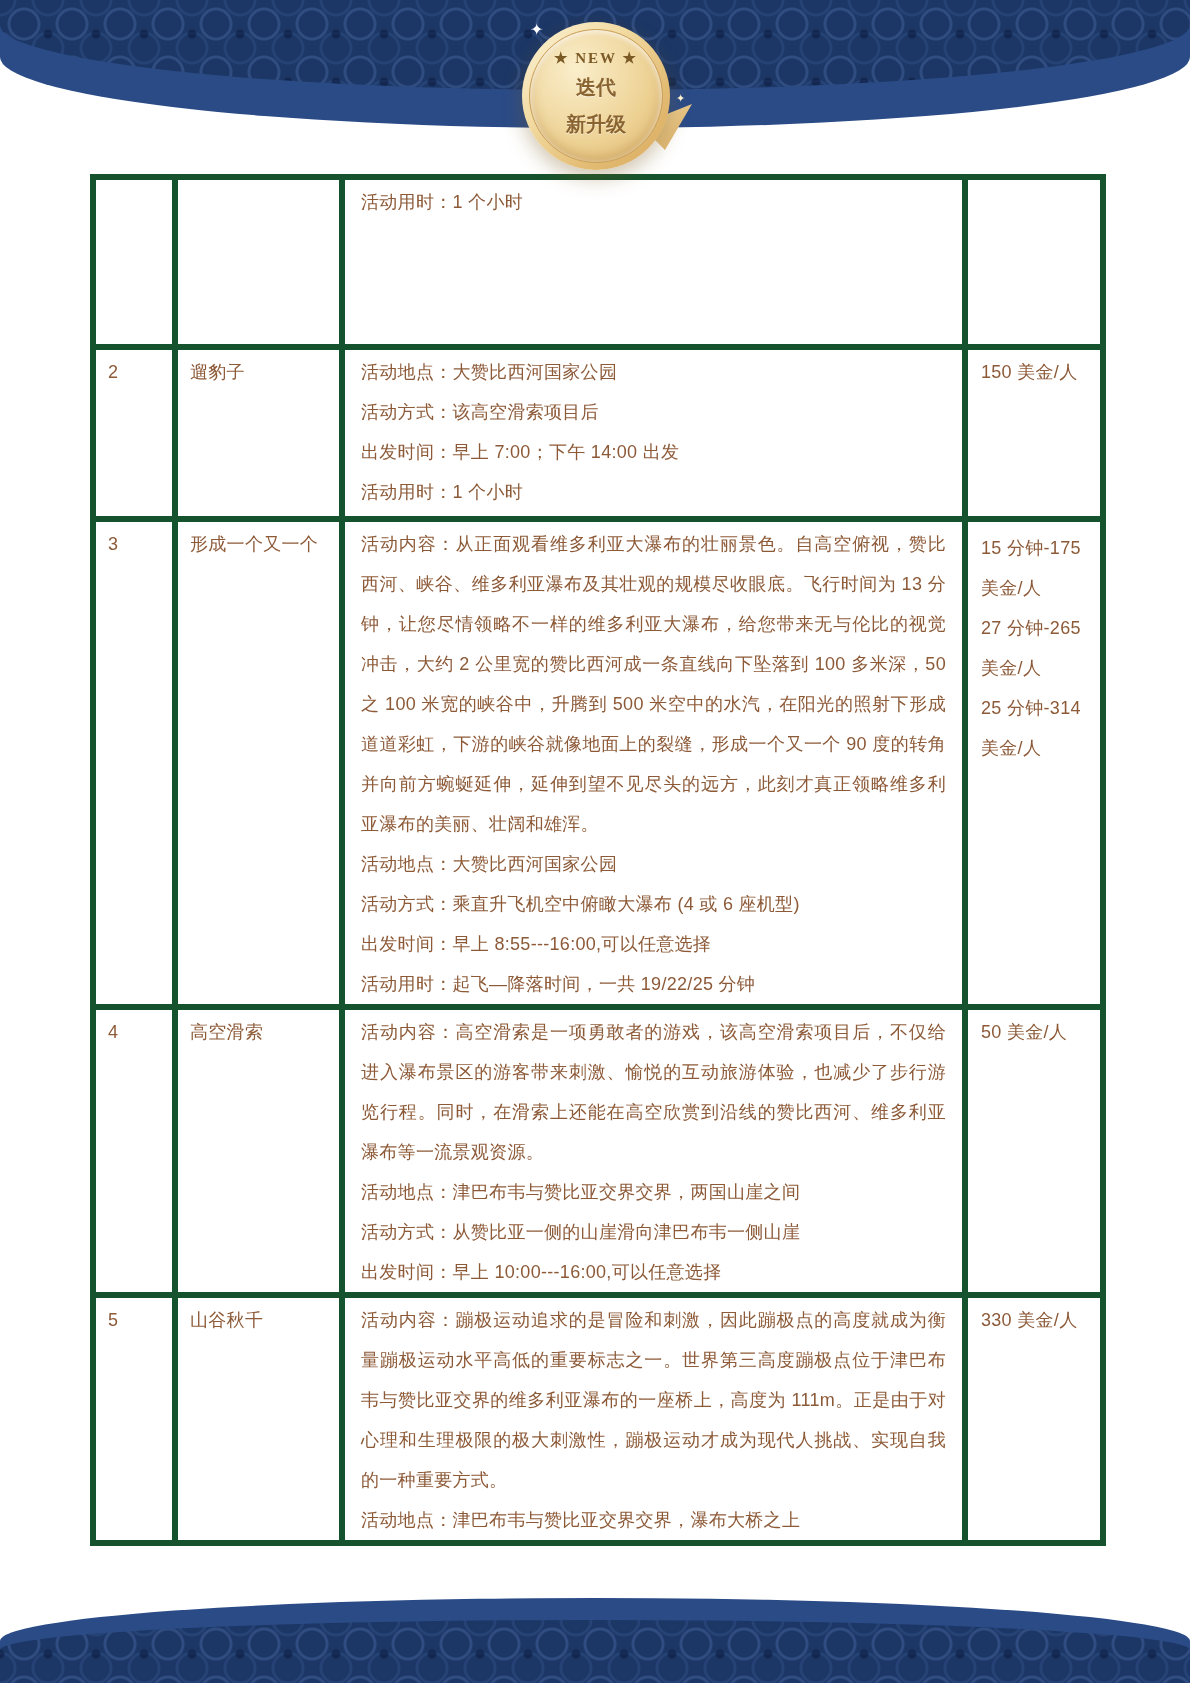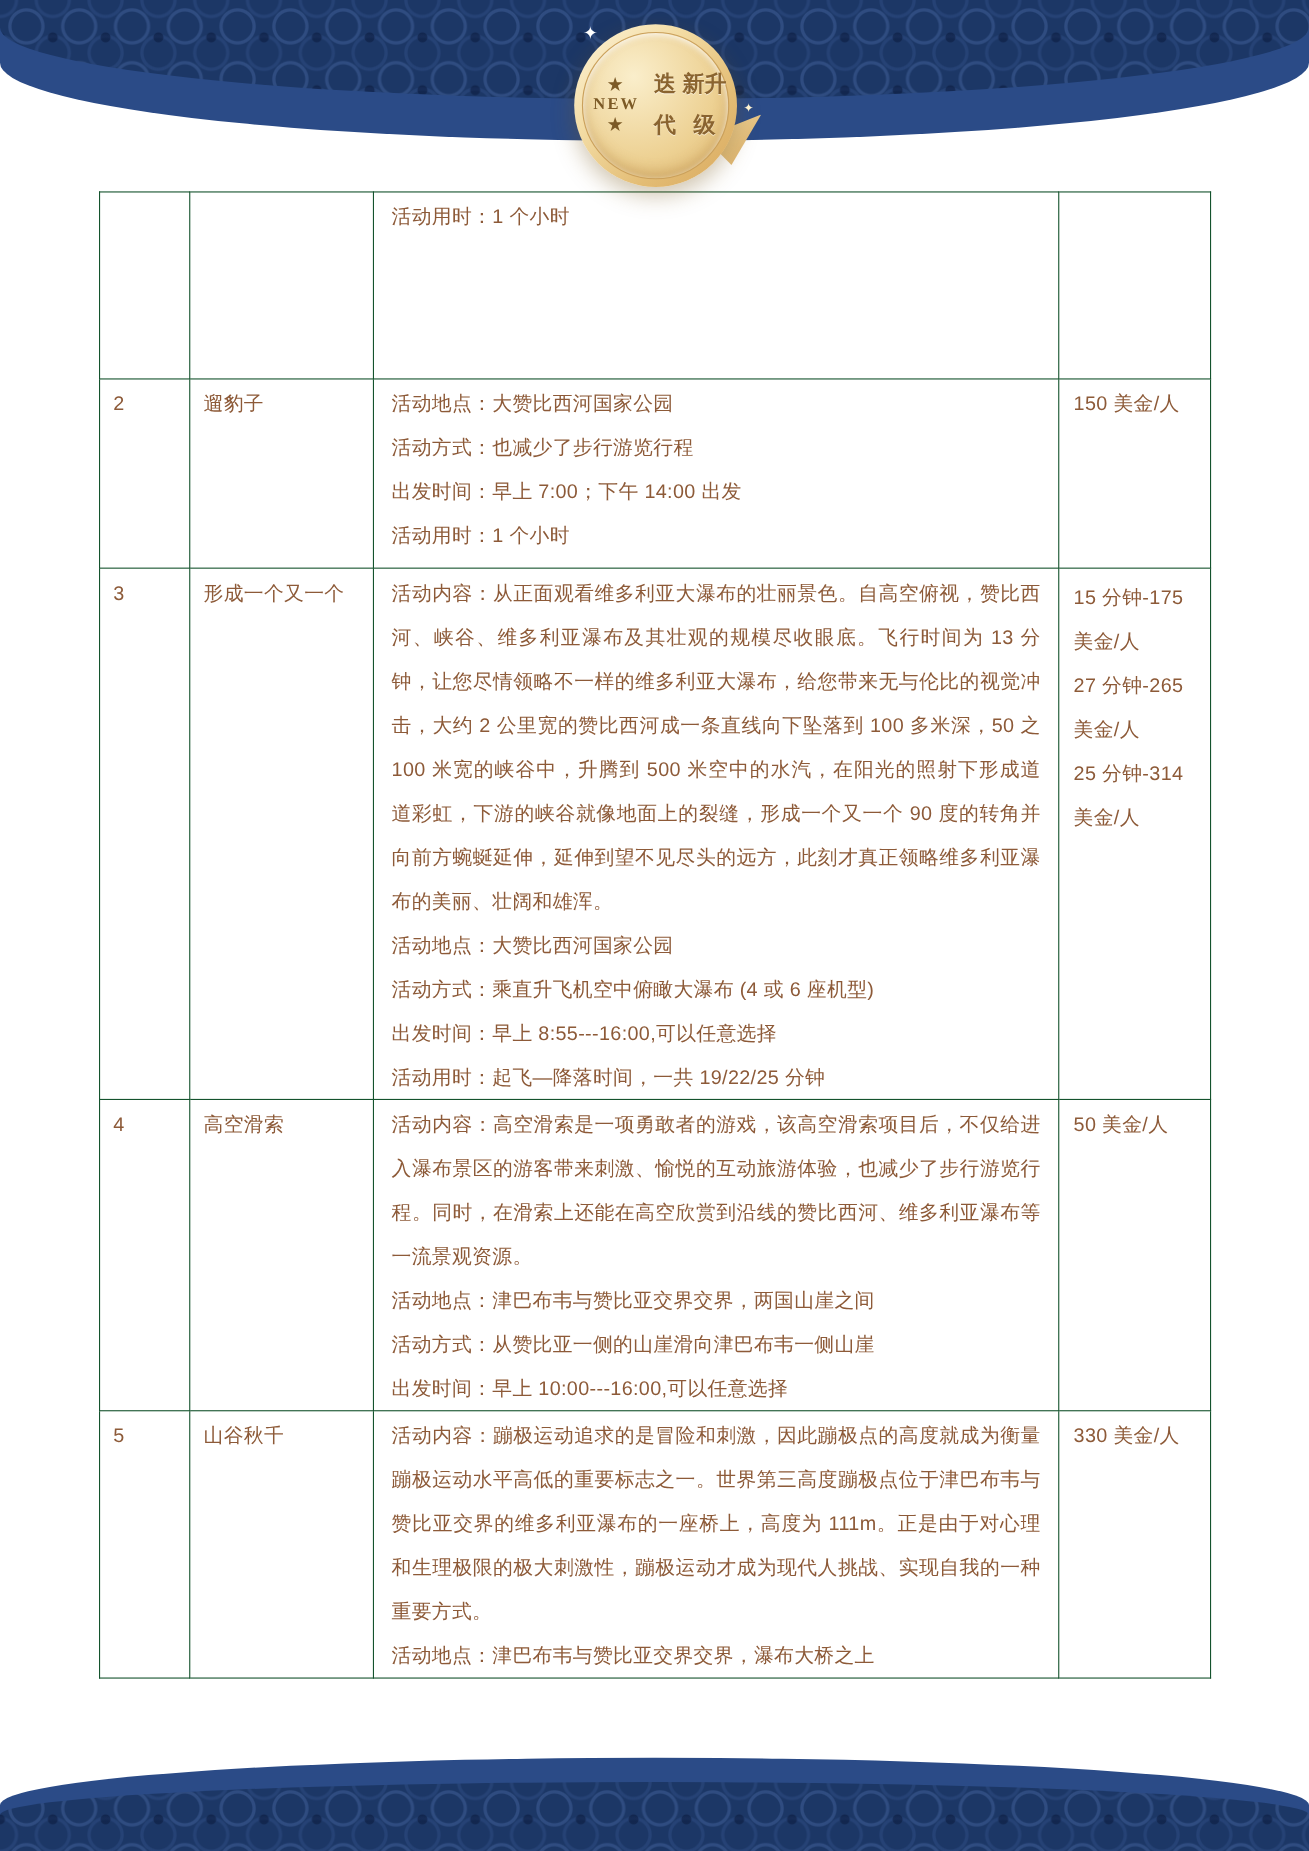--- a/index.html
+++ b/index.html
@@ -46,21 +46,21 @@
     border-radius:50%;
     background:linear-gradient(135deg,#fdf4da 0%,#f3dca4 35%,#e3bc74 70%,#d9a95e 100%);
     box-shadow:0 8px 20px rgba(120,90,30,.35);
     z-index:3;
   }
   .badge-inner{
     position:absolute; left:7px; top:7px; right:7px; bottom:7px; border-radius:50%;
     background:radial-gradient(circle at 35% 30%, #faeecb 0%, #edd193 60%, #dfb76f 100%);
     border:1px solid #caa05c;
     box-shadow:inset 0 2px 6px rgba(255,255,255,.85), inset 0 -5px 12px rgba(160,110,40,.35);
-    display:flex; align-items:center; justify-content:center;
+    display:flex; flex-direction:column; align-items:center; justify-content:center;
     color:#7e5c28; text-align:center;
   }
   .badge-new{
     font-family:"Liberation Serif","DejaVu Serif",serif;
     font-size:15px; font-weight:bold; letter-spacing:2px; margin-bottom:2px; color:#7c5a26;
   }
   .badge-l1,.badge-l2{
     font-family:"Liberation Serif","DejaVu Serif",serif;
     font-size:20px; font-weight:bold; line-height:37px; color:#8a6430;
     text-shadow:0 1px 0 rgba(255,255,255,.55);
@@ -73,21 +73,21 @@
   }
   .sparkle1{position:absolute; left:530px; top:20px; color:#ffffff; font-size:16px; z-index:4;}
   .sparkle2{position:absolute; left:676px; top:92px; color:#fdf2d0; font-size:11px; z-index:4;}
   
   table.acts{
     position:absolute; left:90px; top:174px; width:1010px;
     border-collapse:collapse; table-layout:fixed;
     color:#8d5a38; font-size:18px; letter-spacing:.3px;
   }
   table.acts td{
-    border:1px solid #14532d; vertical-align:top; overflow:hidden;
+    border:6px solid #14532d; vertical-align:top; overflow:hidden;
     line-height:40px;
   }
   col.c-no{width:82px;} col.c-name{width:167px;} col.c-detail{width:623px;} col.c-price{width:138px;}
   tr.r1{height:170px;} tr.r2{height:172px;} tr.r3{height:483px;} tr.r4{height:278px;} tr.r5{height:240px;}
   td.no{padding:2px 4px 0 12px;}
   td.name{padding:2px 6px 0 12px;margin-top:36px;}
   td.detail{padding:2px 16px 0 16px; text-align:justify; text-justify:inter-character;}
   td.price{padding:2px 10px 0 13px;}
   td p{margin:0;}
   td.price-tall{line-height:57px; padding-top:6px;}
@@ -131,21 +131,21 @@
         <p>活动用时：1 个小时</p>
       </td>
       <td class="price"></td>
     </tr>
 
     <tr class="r2">
       <td class="no">2</td>
       <td class="name">遛豹子</td>
       <td class="detail">
         <p>活动地点：大赞比西河国家公园</p>
-        <p>活动方式：也减少了步行游览行程</p>
+        <p>活动方式：该高空滑索项目后</p>
         <p>出发时间：早上 7:00；下午 14:00 出发</p>
         <p>活动用时：1 个小时</p>
       </td>
       <td class="price">
         <p>150 美金/人</p>
       </td>
     </tr>
 
     <tr class="r3">
       <td class="no">3</td>

